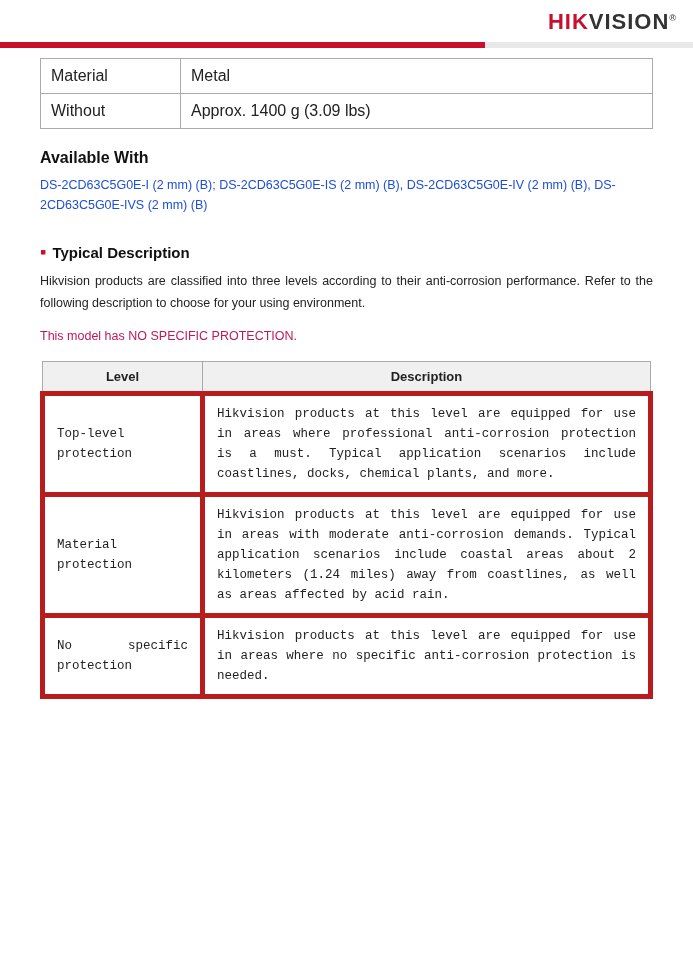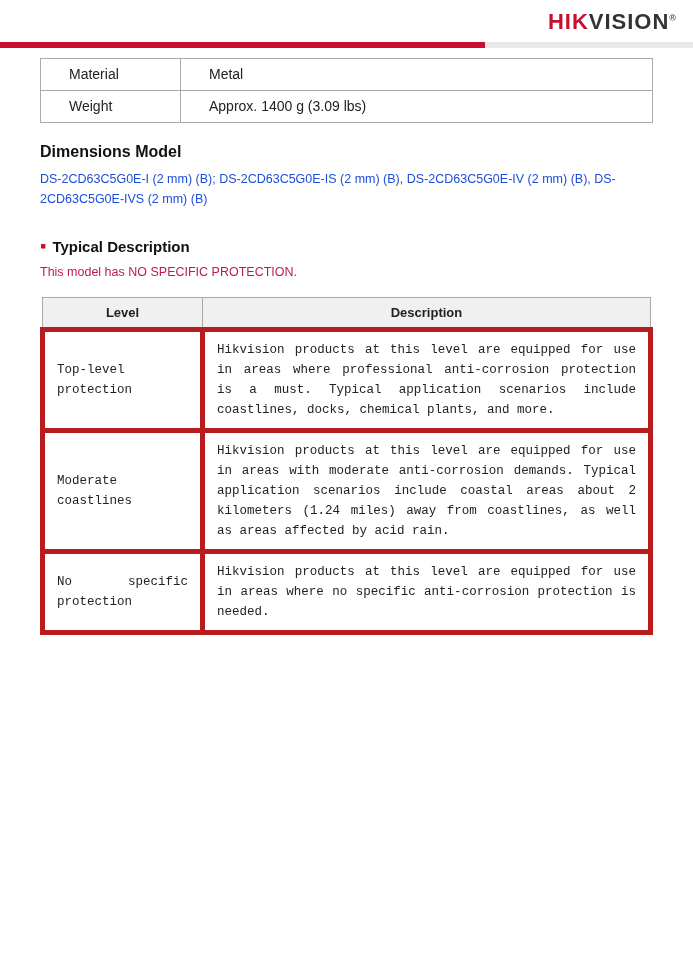--- a/index.html
+++ b/index.html
@@ -62,23 +62,23 @@
 
     
     .specs-table {
       width: 100%;
       border-collapse: collapse;
       margin-bottom: 20px;
     }
 
     .specs-table td {
       border: 1px solid #aaa;
-      padding: 5px 28px;
+      padding: 5px 10px;
       vertical-align: top;
-      font-size: 14px;
+      font-size: 16px;
       line-height: 1.5;
     }
 
     .specs-table td:first-child {
       width: 140px;
       font-weight: normal;
       background: #fff;
     }
 
     
@@ -180,52 +180,53 @@
 
 <div class="content">
 
   <table class="specs-table">
     <tbody>
       <tr>
         <td>Material</td>
         <td>Metal</td>
       </tr>
       <tr>
-        <td>Weight</td>
+        <td>Without</td>
         <td>Approx. 1400 g (3.09 lbs)</td>
       </tr>
     </tbody>
   </table>
 
-  <div class="section-title">Dimensions Model</div>
+  <div class="section-title">Available With</div>
   <div class="model-text">DS-2CD63C5G0E-I (2 mm) (B); DS-2CD63C5G0E-IS (2 mm) (B), DS-2CD63C5G0E-IV (2 mm) (B), DS-2CD63C5G0E-IVS (2 mm) (B)</div>
 
   <div style="margin-top: 20px;">
     <div class="typical-app-title">
       <span class="bullet">▪</span>
       <span>Typical Description</span>
     </div>
 
+    <div class="typical-app-desc">Hikvision products are classified into three levels according to their anti-corrosion performance. Refer to the following description to choose for your using environment.</div>
 
     <div class="no-protection-text">This model has NO SPECIFIC PROTECTION.</div>
 
     <table class="protection-table">
       <thead>
         <tr>
           <th>Level</th>
           <th>Description</th>
         </tr>
       </thead>
       <tbody>
         <tr>
           <td>Top-level protection</td>
           <td>Hikvision products at this level are equipped for use in areas where professional anti-corrosion protection is a must. Typical application scenarios include coastlines, docks, chemical plants, and more.</td>
         </tr>
         <tr>
-          <td>Moderate coastlines</td>
+          <td>Material protection</td>
           <td>Hikvision products at this level are equipped for use in areas with moderate anti-corrosion demands. Typical application scenarios include coastal areas about 2 kilometers (1.24 miles) away from coastlines, as well as areas affected by acid rain.</td>
         </tr>
         <tr>
           <td>No specific protection</td>
           <td>Hikvision products at this level are equipped for use in areas where no specific anti-corrosion protection is needed.</td>
         </tr>
       </tbody>
     </table>
   </div>
 

